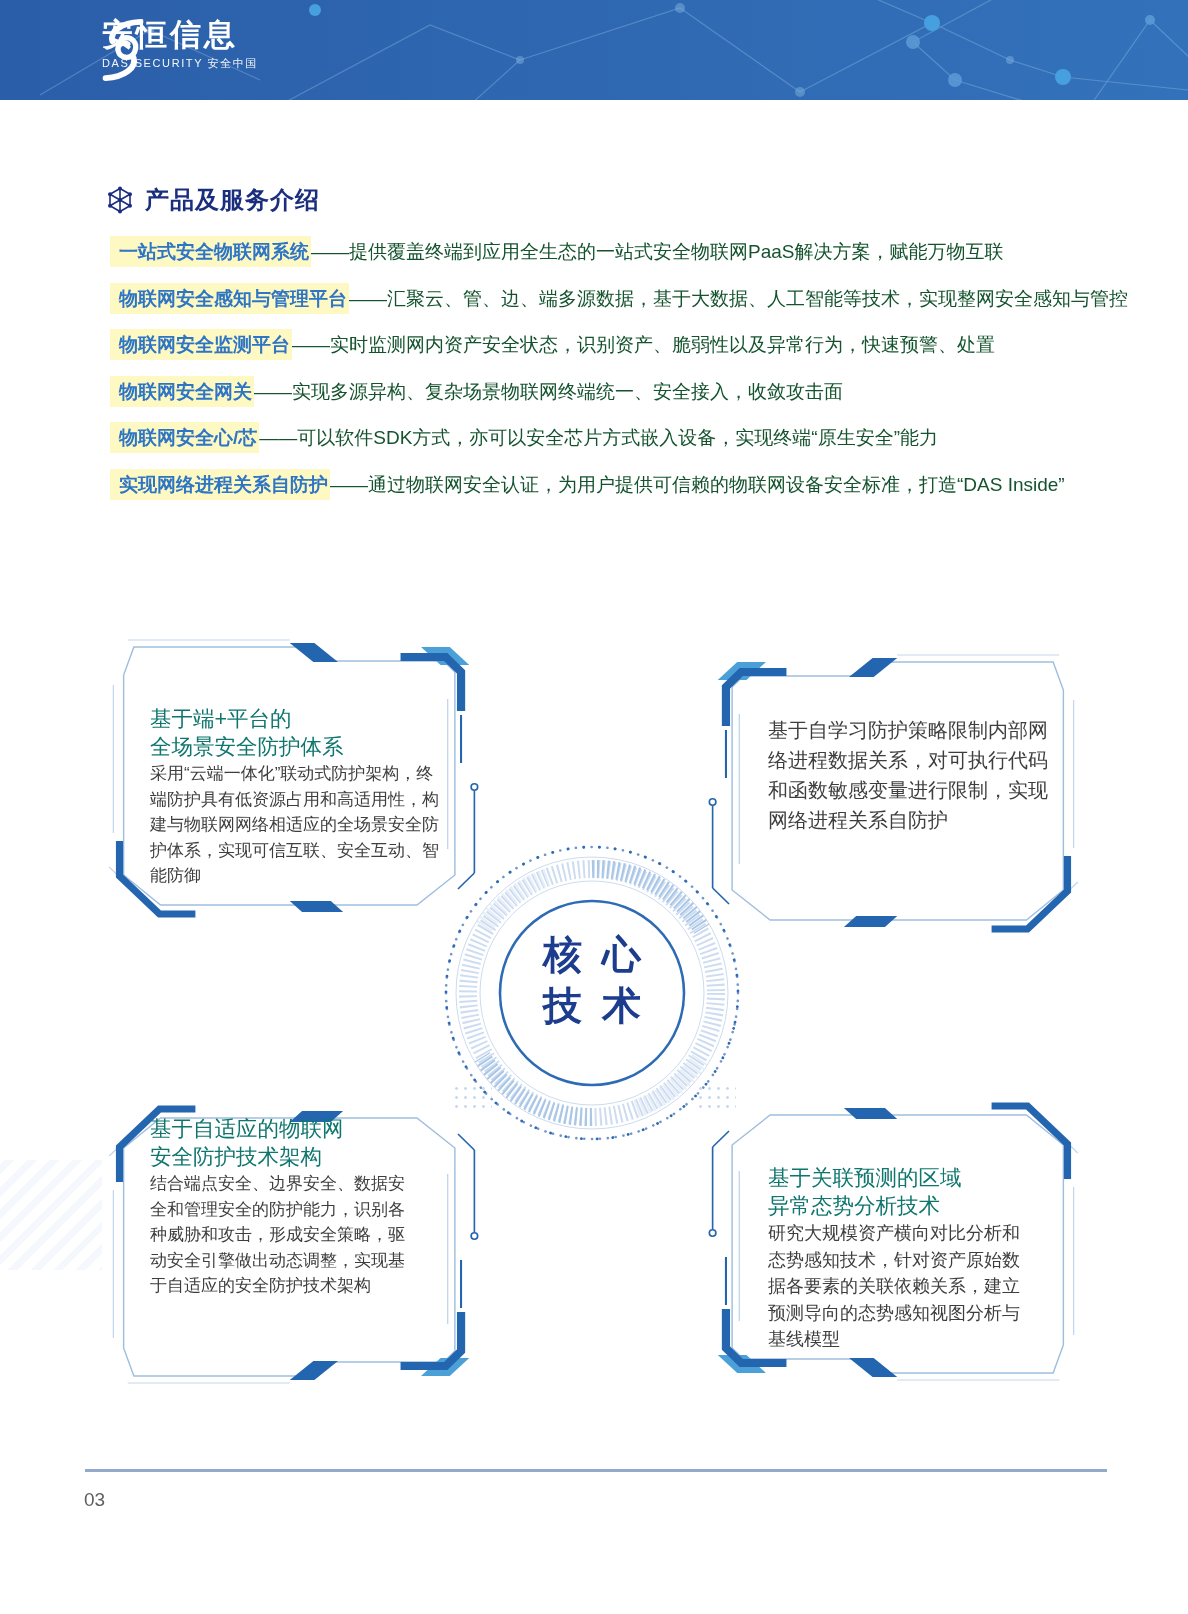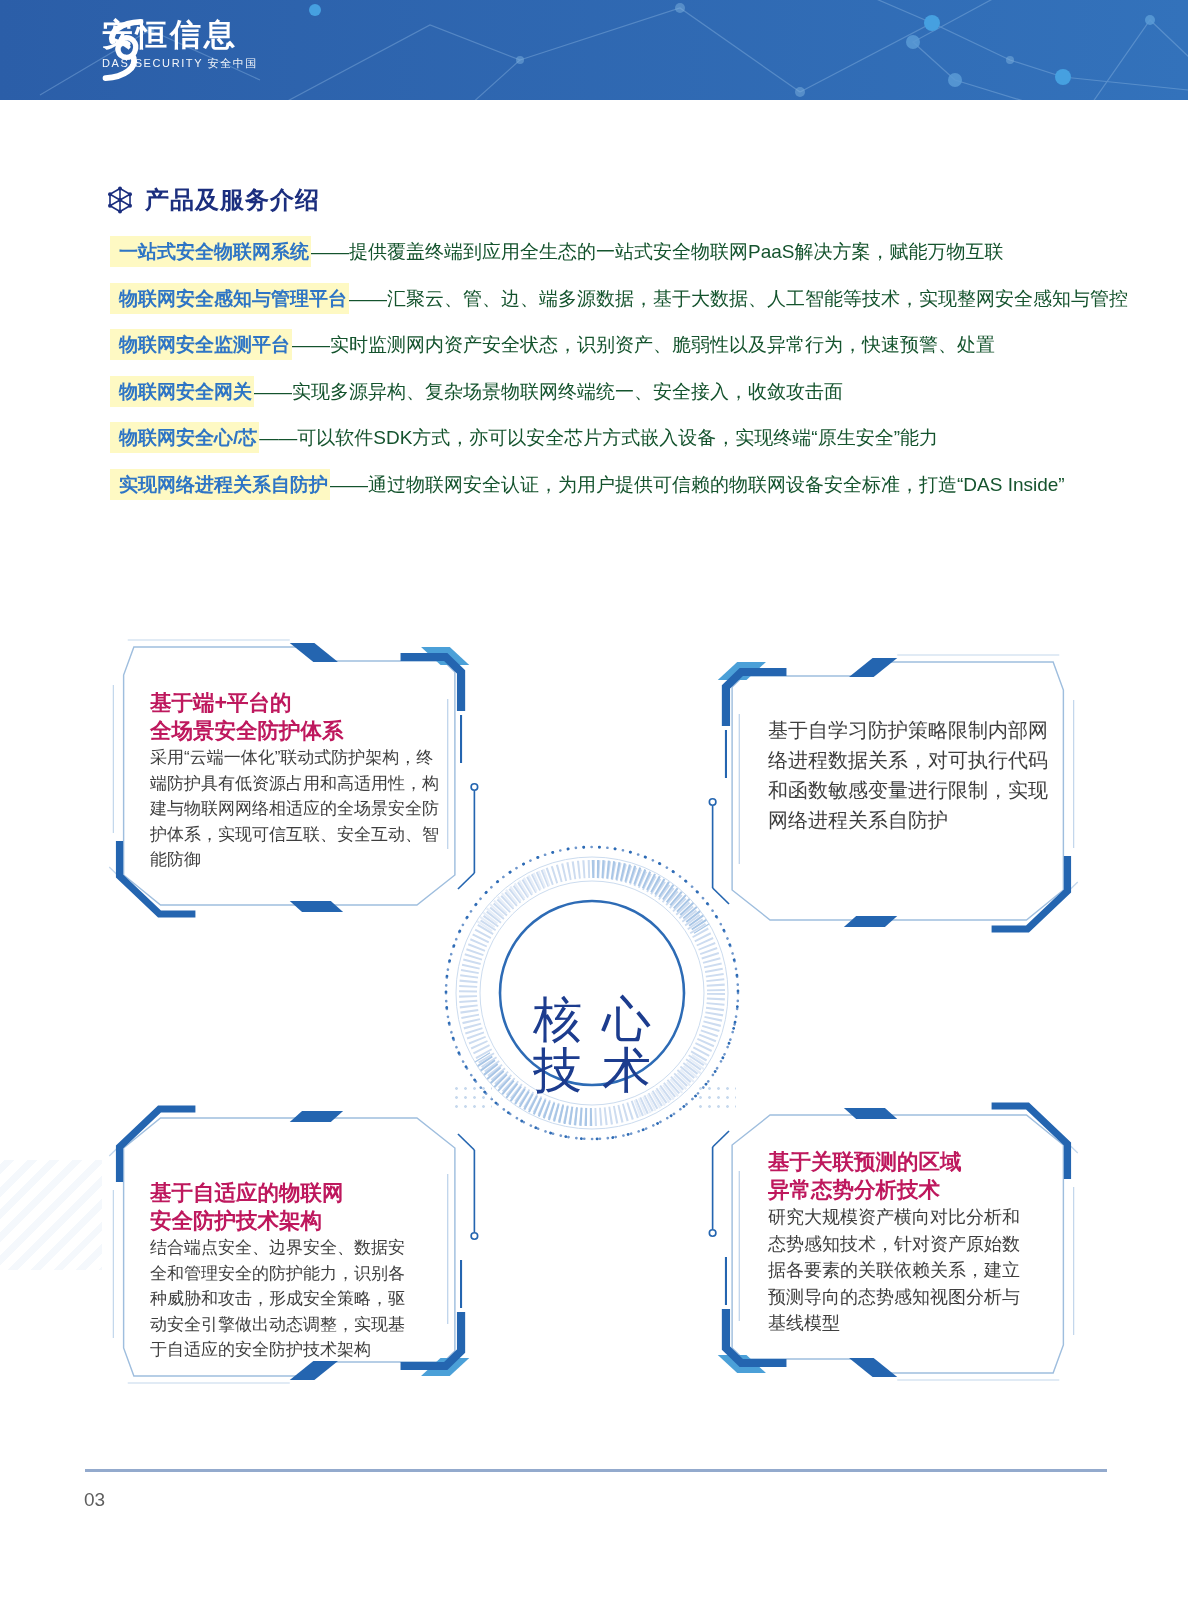--- a/index.html
+++ b/index.html
@@ -32,32 +32,32 @@
   .desc{color:#14532d;font-size:19px;line-height:23px;}
   
   .quad-frame{position:absolute;width:400px;height:290px;}
   .qf-tl{left:99px;top:635px;}
   .qf-tr{left:688px;top:650px;transform:scaleX(-1);}
   .qf-bl{left:99px;top:1098px;transform:scaleY(-1);}
   .qf-br{left:688px;top:1095px;transform:scale(-1,-1);}
   .quad-content{position:absolute;}
   .qc-1{left:150px;top:690px;width:300px;}
   .qc-2{left:768px;top:715px;width:300px;}
-  .qc-3{left:150px;top:1180px;width:300px;}
+  .qc-3{left:150px;top:1100px;width:300px;}
   .qc-4{left:768px;top:1149px;width:300px;}
-  .quad-title{font-size:21.5px;font-weight:bold;color:#be185d;line-height:27.5px;}
+  .quad-title{font-size:21.5px;font-weight:normal;color:#0f766e;line-height:27.5px;margin-top:16px;}
   .quad-body{margin:0 0 0 0;color:#3e3e3e;}
   .qb-1{font-size:17px;line-height:25.5px;width:296px;}
   .qb-2{font-size:20px;line-height:30px;width:295px;}
   .qb-3{font-size:17px;line-height:25.5px;width:262px;}
   .qb-4{font-size:18px;line-height:26.5px;width:260px;}
   .core-rings{position:absolute;left:432px;top:833px;width:320px;height:320px;}
   .core-label{
-    position:absolute;left:492px;top:994px;width:200px;text-align:center;
-    color:#1c3c8e;font-weight:normal;font-size:49px;line-height:51px;
+    position:absolute;left:492px;top:929px;width:200px;text-align:center;
+    color:#1c3c8e;font-weight:bold;font-size:39px;line-height:51px;
     letter-spacing:20px;
   }
   .core-label span{display:block;padding-left:20px;}
   .dot-patch{
     position:absolute;width:40px;height:30px;opacity:.8;
     background-image:radial-gradient(circle,#b9cfe9 1.3px,rgba(0,0,0,0) 1.5px);
     background-size:9px 9px;
   }
   .dp-left{left:452px;top:1084px;}
   .dp-right{left:696px;top:1084px;}

